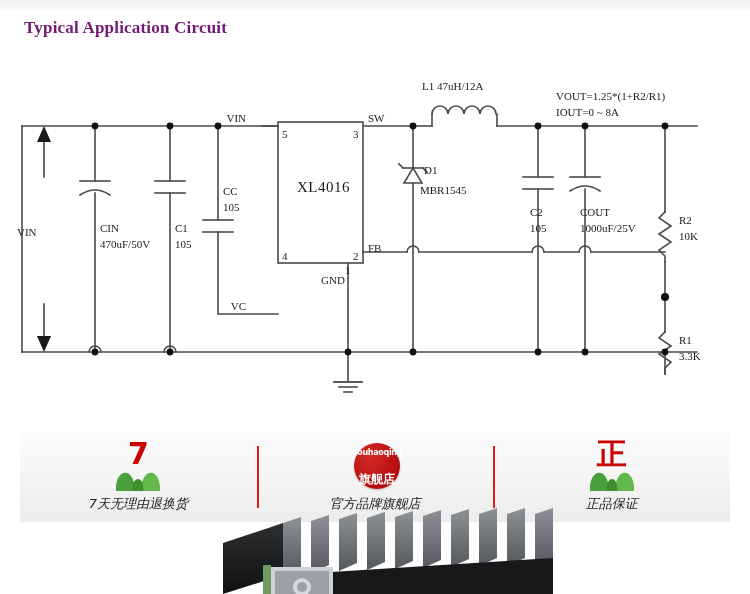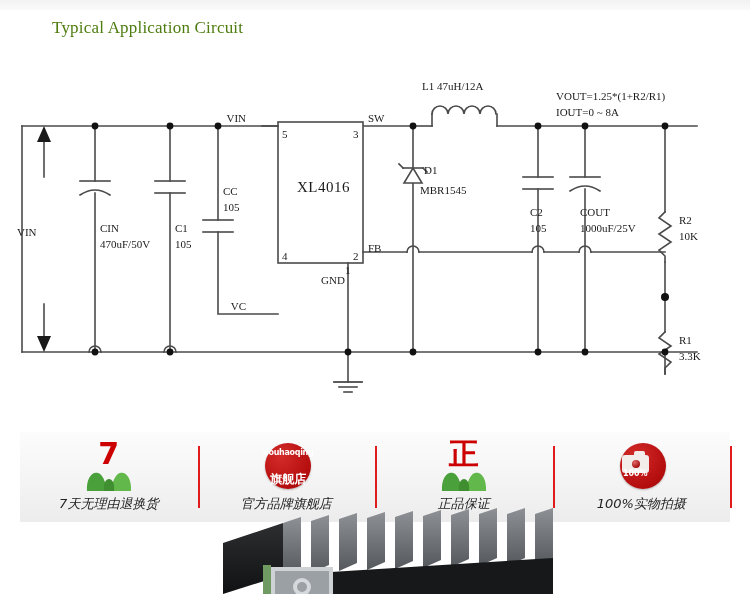--- a/index.html
+++ b/index.html
@@ -13,24 +13,23 @@
   #page{position:relative;width:750px;height:594px;}
 
   .top-strip{
     position:absolute;left:0;top:0;width:750px;height:10px;
     background:linear-gradient(to bottom,#f2f2f2,#fafafa);
   }
 
   .page-title{
     position:absolute;left:24px;top:18px;
     font-family:"Liberation Serif", serif;
-    font-weight:normal;font-size:17px;color:#4d7c0f;
+    font-weight:bold;font-size:17px;color:#701a75;
     letter-spacing:0.2px;
     white-space:nowrap;
-    margin-left:28px;
   }
 
   
   #schematic{position:absolute;left:0;top:52px;width:750px;height:370px;}
   #schematic svg{display:block;}
 
   .sch-text{
     font-family:"Liberation Serif", serif;
     font-size:11px;fill:#1a1a1a;
   }
@@ -320,31 +319,20 @@
         <div class="big-glyph">正</div>
         <svg class="hands" viewBox="0 0 50 26">
           <path d="M3 26 C 2 14, 8 6, 14 8 C 18 9, 20 14, 22 20 L 22 26 Z" fill="#4aa03a"></path>
           <path d="M47 26 C 48 14, 42 6, 36 8 C 32 9, 30 14, 28 20 L 28 26 Z" fill="#62b84a"></path>
           <path d="M20 26 C 19 18, 22 14, 25 14 C 28 14, 31 18, 30 26 Z" fill="#3f8f31"></path>
         </svg>
       </div>
       <div class="badge-cap">正品保证</div>
     </div>
 
-    <div class="badge">
-      <div class="badge-art">
-        <div class="circle-badge"></div>
-        <div class="cam-bump"></div>
-        <div class="cam-body"></div>
-        <div class="cam-lens"></div>
-        <div class="cam-pct">100%</div>
-      </div>
-      <div class="badge-cap">100%实物拍摄</div>
-      <div class="badge-sep-last"></div>
-    </div>
 
   </div>
 
   <div class="product-photo">
     <svg width="400" height="89" viewBox="0 0 400 89">
       <defs>
         <linearGradient id="finG" x1="0" y1="0" x2="0" y2="1">
           <stop offset="0" stop-color="#8d9094"></stop>
           <stop offset="1" stop-color="#55585c"></stop>
         </linearGradient>

